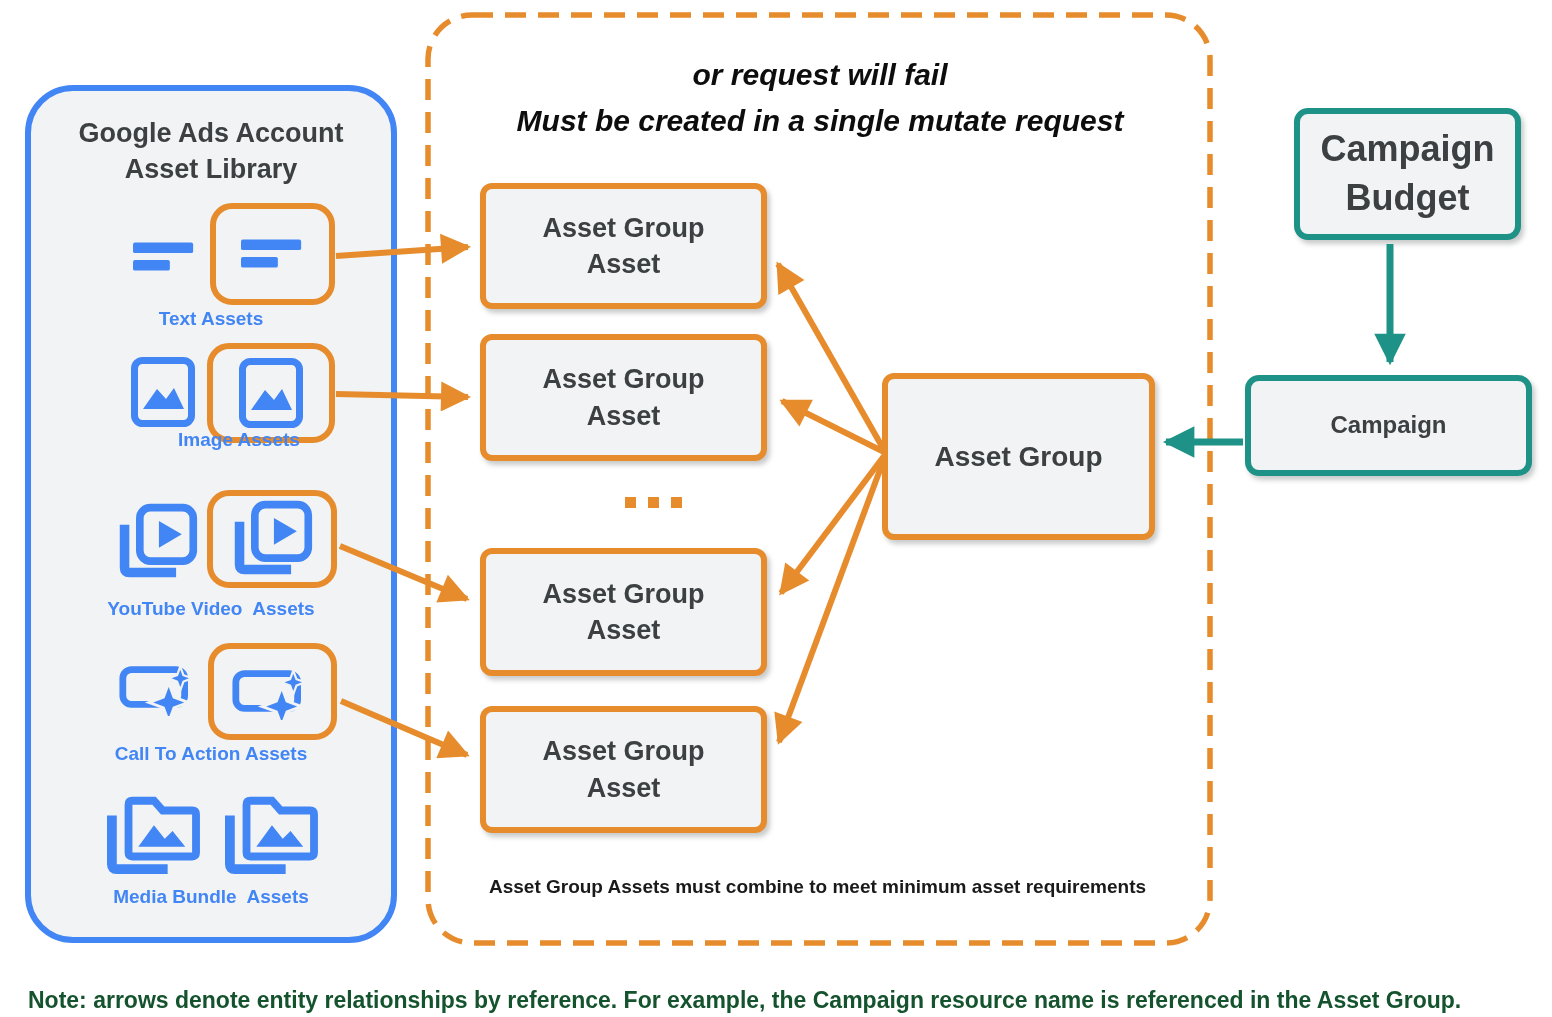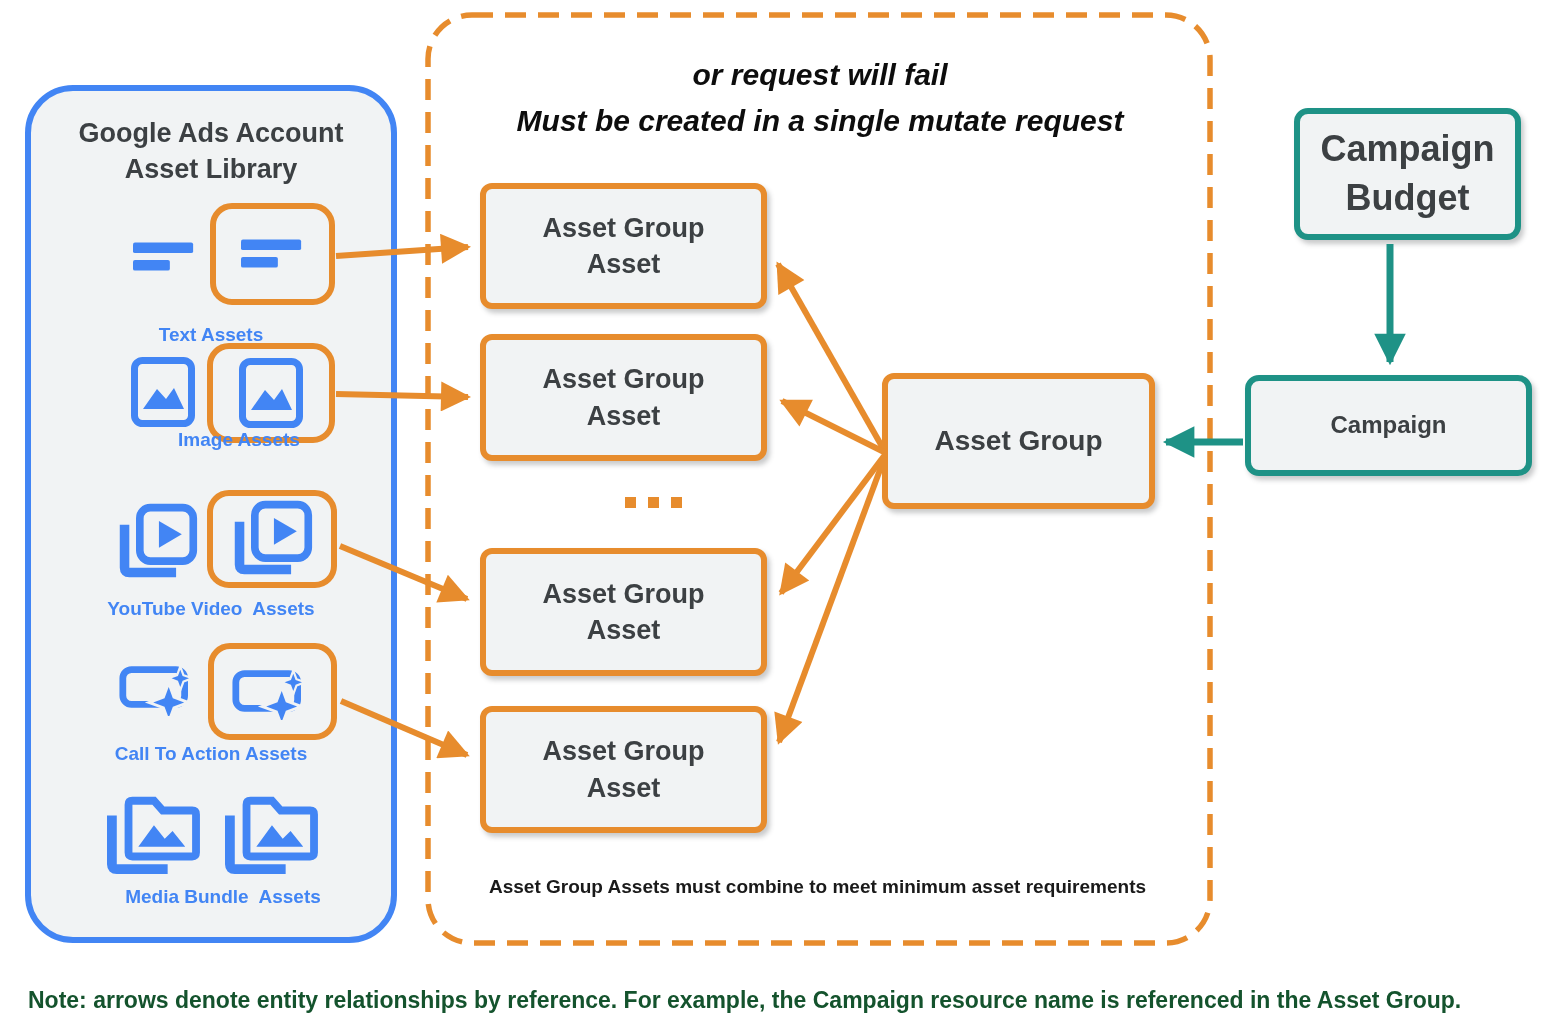--- a/index.html
+++ b/index.html
@@ -73,21 +73,21 @@
     </svg>
   </div>
   <div class="abs hl" style="left:210px;top:203px;width:125px;height:102px;">
     <span>
       <svg width="64" height="30" viewBox="0 0 66 30" fill="#4285F4" style="display:block">
         <rect x="0" y="0" width="62" height="11" rx="2"></rect>
         <rect x="0" y="18" width="38" height="11" rx="2"></rect>
       </svg>
     </span>
   </div>
-  <div class="abs asset-label" style="top:324px;">Text Assets</div>
+  <div class="abs asset-label" style="top:308px;">Text Assets</div>
 
   <div class="abs plain-icon" style="left:131px;top:357px;">
     <svg width="64" height="70" viewBox="0 0 64 70">
       <rect x="3.5" y="3.5" width="57" height="63" rx="8" fill="none" stroke="#4285F4" stroke-width="7"></rect>
       <polygon points="12,52 26,32 35,42 43,31 53,52" fill="#4285F4"></polygon>
     </svg>
   </div>
   <div class="abs hl" style="left:207px;top:343px;width:128px;height:100px;">
     <span>
       <svg width="64" height="70" viewBox="0 0 64 70" style="display:block">
@@ -141,21 +141,21 @@
       <polygon points="36,60 52,38 63,52 71,44 84,60" fill="#4285F4"></polygon>
     </svg>
   </div>
   <div class="abs plain-icon" style="left:221px;top:788px;">
     <svg width="98" height="90" viewBox="0 0 100 92">
       <path d="M9,28 L9,78 Q9,83 14,83 L66,83" fill="none" stroke="#4285F4" stroke-width="10"></path>
       <path d="M26,66 L26,17 Q26,13 30,13 L52,13 L61,23 L91,23 Q95,23 95,27 L95,66 Q95,70 91,70 L30,70 Q26,70 26,66 Z" fill="none" stroke="#4285F4" stroke-width="8"></path>
       <polygon points="36,60 52,38 63,52 71,44 84,60" fill="#4285F4"></polygon>
     </svg>
   </div>
-  <div class="abs asset-label" style="top:886px;padding-left:12px;">Media Bundle  Assets</div>
+  <div class="abs asset-label" style="top:886px;">Media Bundle  Assets</div>
 
   <div class="abs mutate-title">
     <div>or request will fail</div>
     <div>Must be created in a single mutate request</div>
   </div>
 
   <div class="abs node orange" style="left:480px;top:183px;width:287px;height:126px;font-size:27px;">
     <span class="wrap" style="width:180px;">Asset Group Asset</span>
   </div>
   <div class="abs node orange" style="left:480px;top:334px;width:287px;height:127px;font-size:27px;">
@@ -168,21 +168,21 @@
   </div>
   <div class="abs node orange" style="left:480px;top:548px;width:287px;height:128px;font-size:27px;">
     <span class="wrap" style="width:180px;">Asset Group Asset</span>
   </div>
   <div class="abs node orange" style="left:480px;top:706px;width:287px;height:127px;font-size:27px;">
     <span class="wrap" style="width:180px;">Asset Group Asset</span>
   </div>
 
   <div class="abs mutate-caption">Asset Group Assets must combine to meet minimum asset requirements</div>
 
-  <div class="abs node orange" style="left:882px;top:373px;width:273px;height:136px;font-size:28px;">
+  <div class="abs node orange" style="left:882px;top:373px;width:273px;height:167px;font-size:28px;">
     <span class="wrap">Asset Group</span>
   </div>
 
   <div class="abs node teal" style="left:1247px;top:108px;width:227px;height:132px;font-size:36px;margin-left:47px;">
     <span class="wrap" style="width:190px;">Campaign Budget</span>
   </div>
 
   <div class="abs node teal" style="left:1245px;top:375px;width:287px;height:101px;font-size:24px;">
     <span class="wrap">Campaign</span>
   </div>

